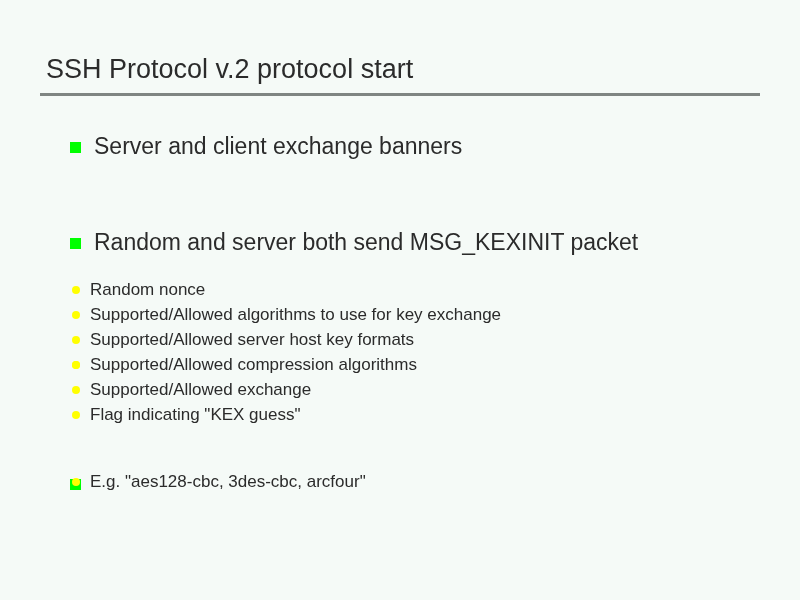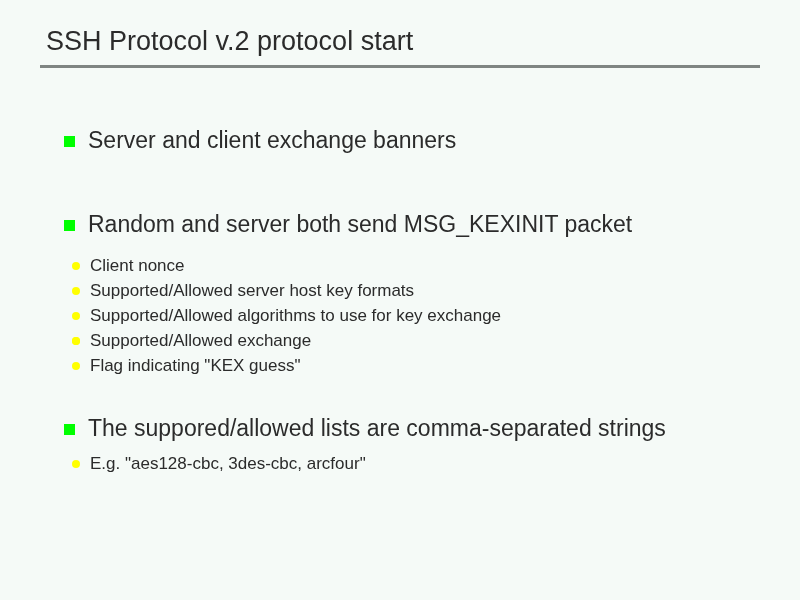--- a/index.html
+++ b/index.html
@@ -18,21 +18,21 @@
     width: 800px;
     height: 600px;
     background: #f5faf7;
     box-sizing: border-box;
   }
 
   
   .title-block {
     position: absolute;
     left: 40px;
-    top: 24px;
+    top: 52px;
     width: 720px;
   }
   .slide-title {
     font-size: 27px;
     line-height: 34px;
     color: #2b2b2b;
     font-weight: normal;
     letter-spacing: 0px;
     white-space: nowrap;
     padding-left: 6px;
@@ -51,21 +51,21 @@
     top: 118px;
     width: 726px;
   }
 
   .l1 {
     position: relative;
     padding-left: 40px;
     color: #2b2b2b;
     font-size: 23px;
     line-height: 29px;
-    margin: 8px;
+    margin: 14px;
   }
   .l1 .bullet-sq {
     position: absolute;
     left: 16px;
     top: 10px;
     width: 11px;
     height: 11px;
     background: #00ff00;
   }
 
@@ -115,48 +115,51 @@
     <div class="l1">
       <span class="bullet-sq"></span>
       <span>Random and server both send MSG_KEXINIT packet</span>
     </div>
 
     <div class="gap-sm"></div>
 
     <div class="sub-list">
       <div class="l2">
         <span class="bullet-dot"></span>
-        <span>Client nonce</span>
+        <span>Random nonce</span>
+      </div>
+      <div class="l2">
+        <span class="bullet-dot"></span>
+        <span>Supported/Allowed algorithms to use for key exchange</span>
       </div>
       <div class="l2">
         <span class="bullet-dot"></span>
         <span>Supported/Allowed server host key formats</span>
       </div>
       <div class="l2">
         <span class="bullet-dot"></span>
-        <span>Supported/Allowed algorithms to use for key exchange</span>
       </div>
       <div class="l2">
         <span class="bullet-dot"></span>
+        <span>Supported/Allowed compression algorithms</span>
       </div>
       <div class="l2">
         <span class="bullet-dot"></span>
         <span>Supported/Allowed exchange</span>
       </div>
       <div class="l2">
         <span class="bullet-dot"></span>
         <span>Flag indicating "KEX guess"</span>
       </div>
     </div>
 
     <div class="gap-md"></div>
 
     <div class="l1">
       <span class="bullet-sq"></span>
-      <span>The suppored/allowed lists are comma-separated strings</span>
     </div>
 
     <div class="sub-list">
       <div class="l2">
         <span class="bullet-dot"></span>
         <span>E.g. "aes128-cbc, 3des-cbc, arcfour"</span>
       </div>
     </div>
 
   </div>

